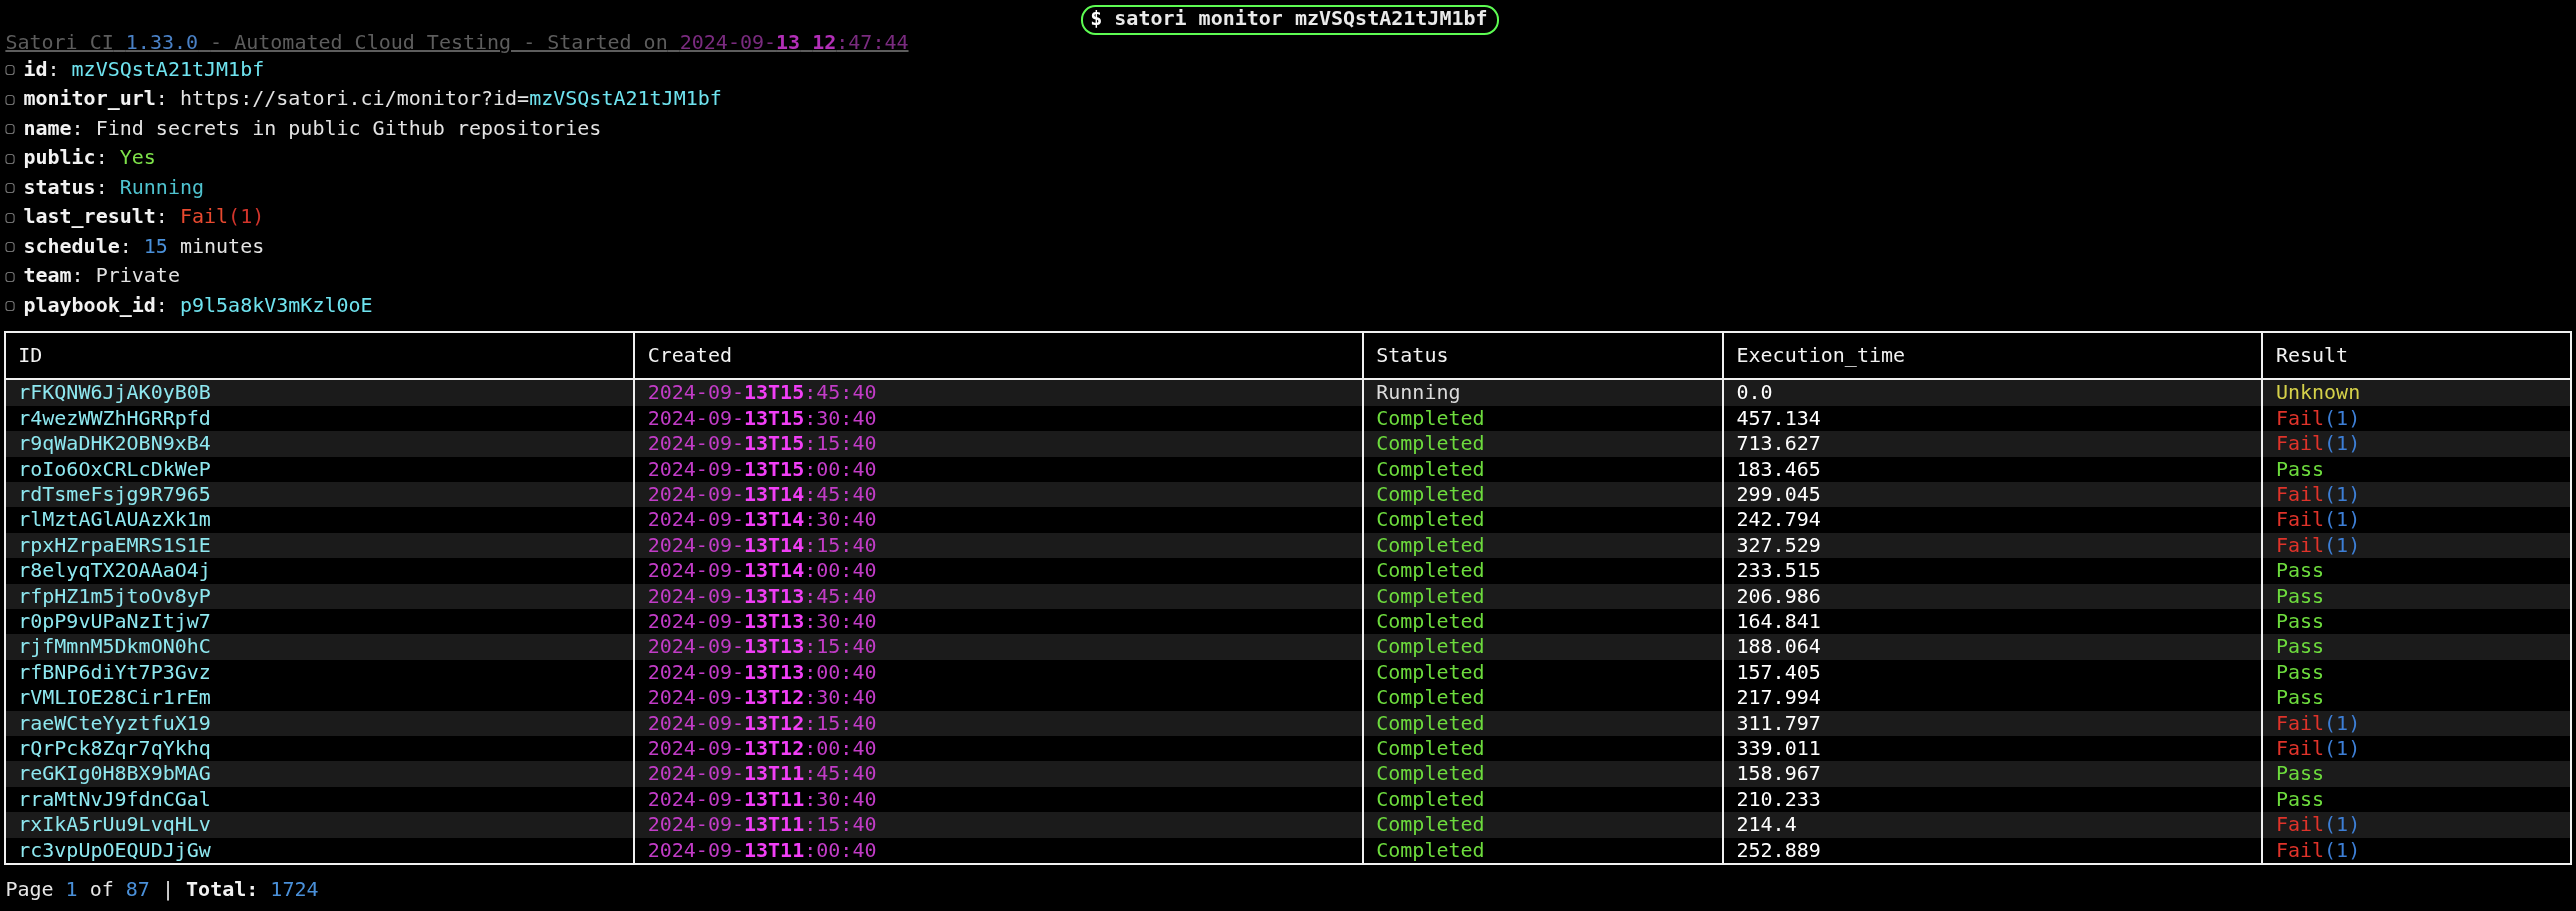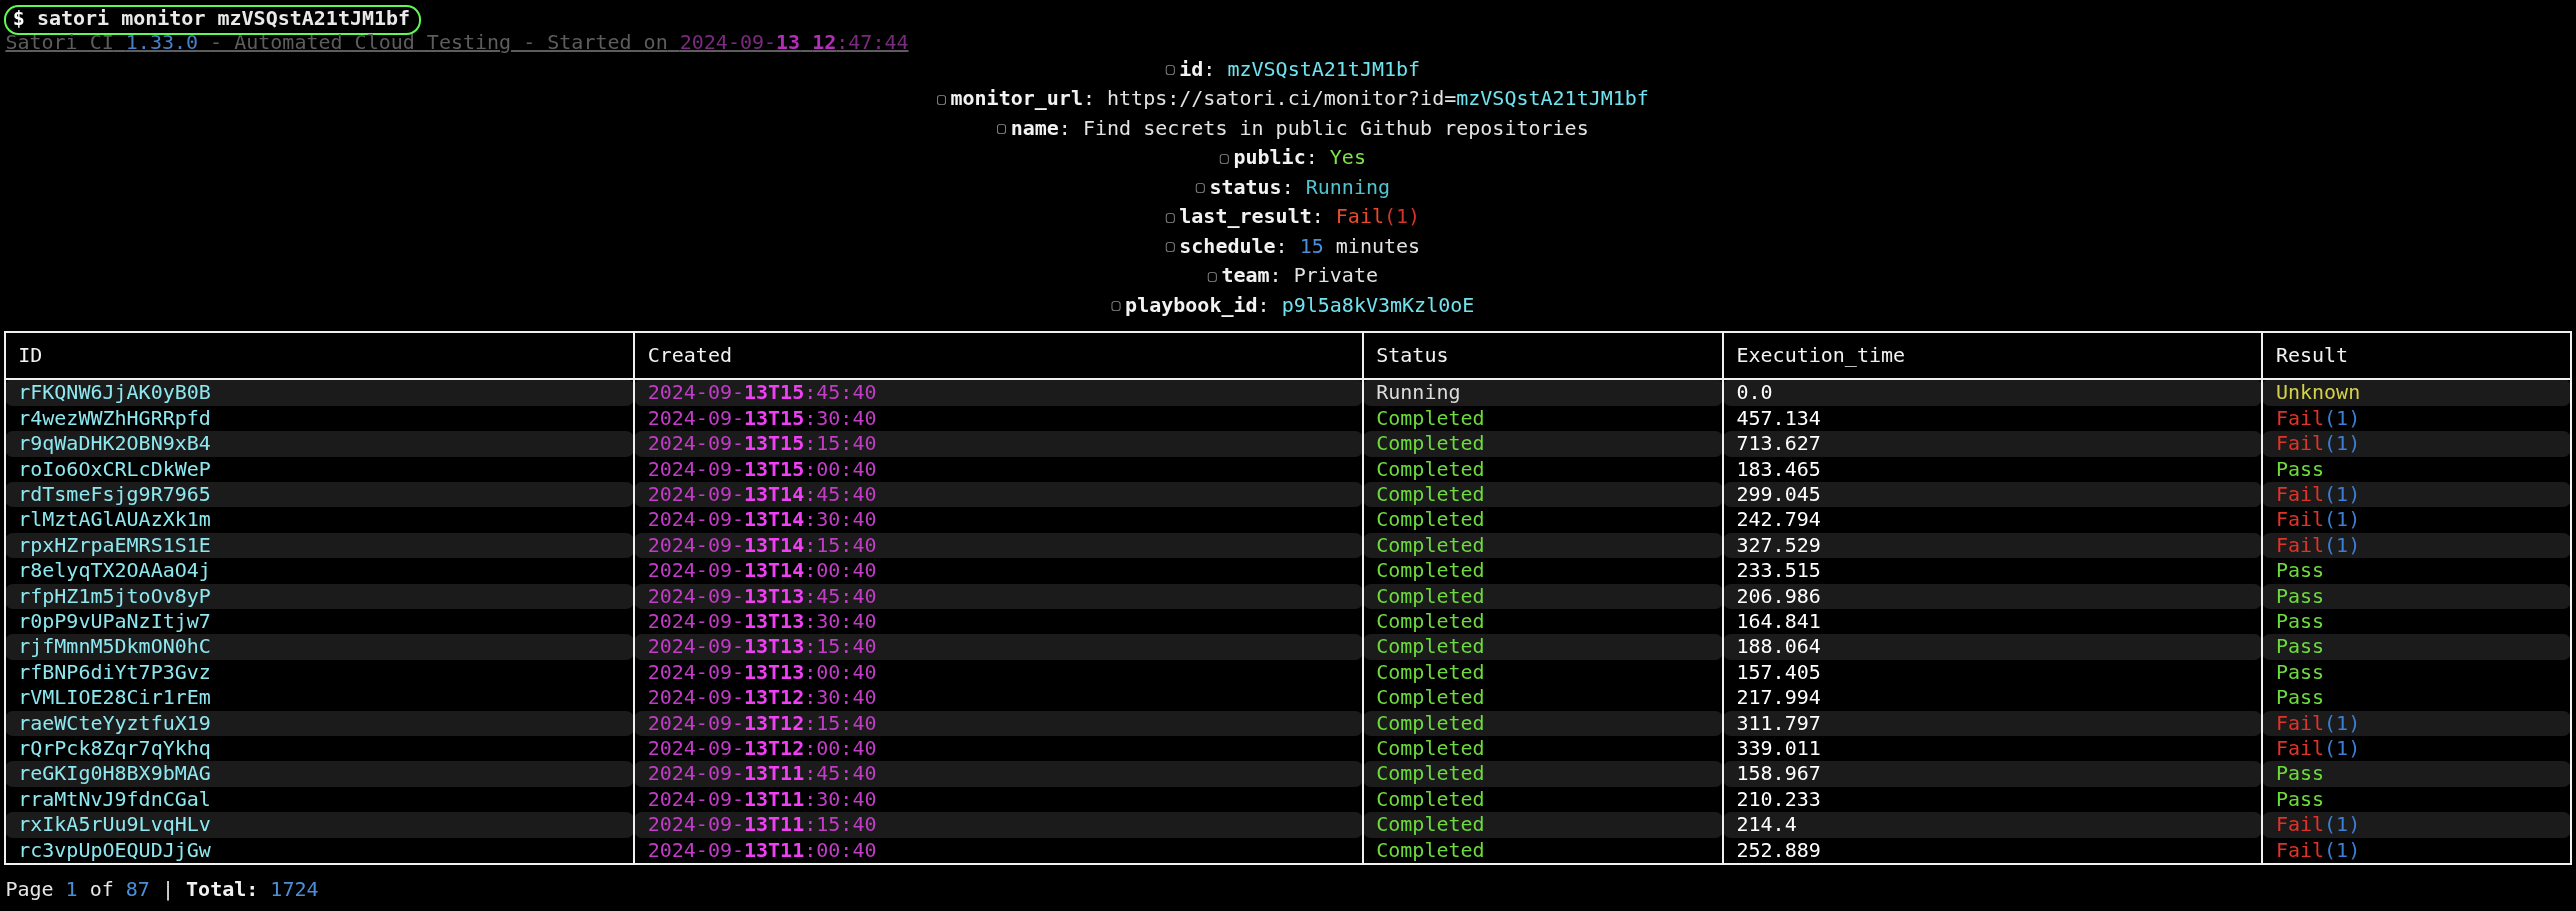--- a/index.html
+++ b/index.html
@@ -25,20 +25,21 @@
     background: #000000;
     padding: 0;
     box-sizing: border-box;
   }
 
   
   .cmdline-wrap {
     padding: 5.4px 0 0 3.6px;
     height: 27px;
     box-sizing: border-box;
+    text-align: center;
   }
   .cmdline {
     display: inline-block;
     border: 2.7px solid #5dfb52;
     border-radius: 14.4px;
     padding: 0px 9px 1.8px 7.2px;
     color: #e9e9e9;
     font-weight: 700;
     letter-spacing: 0px;
     white-space: pre;
@@ -63,21 +64,20 @@
 
   
   .meta {
     padding-left: 5.4px;
     margin-top: 0px;
   }
   .meta-row {
     white-space: pre;
     line-height: 27.5px;
     color: #e3e3e3;
-    text-align: center;
   }
   .bullet {
     color: #8d8d8d;
     display: inline-block;
     width: 18px;
     font-size: 15.3px;
     position: relative;
     top: -1.8px;
   }
   .k { font-weight: 700; color: #f2f2f2; }
@@ -119,21 +119,21 @@
     border-bottom: 2.7px solid #f0f0f0;
     vertical-align: middle;
   }
   table.runs tbody td {
     height: 25.4px;
     line-height: 25.4px;
     vertical-align: middle;
   }
   table.runs tbody tr.alt td { background: #1c1c1c; }
   table.runs tbody tr td { background: #000000; }
-  table.runs tbody tr.alt td { background: #1b1b1b; border-radius: 8px; }
+  table.runs tbody tr.alt td { background: #1b1b1b; }
 
   col.c-id   { width: 629px; }
   col.c-cr   { width: 728px; }
   col.c-st   { width: 360px; }
   col.c-ex   { width: 539px; }
   col.c-rs   { width: 308px; }
 
   .id-val   { color: #8ee8f0; }
   .dt-dim   { color: #c23cc7; }
   .dt-hi    { color: #f13ff6; font-weight: 700; }

